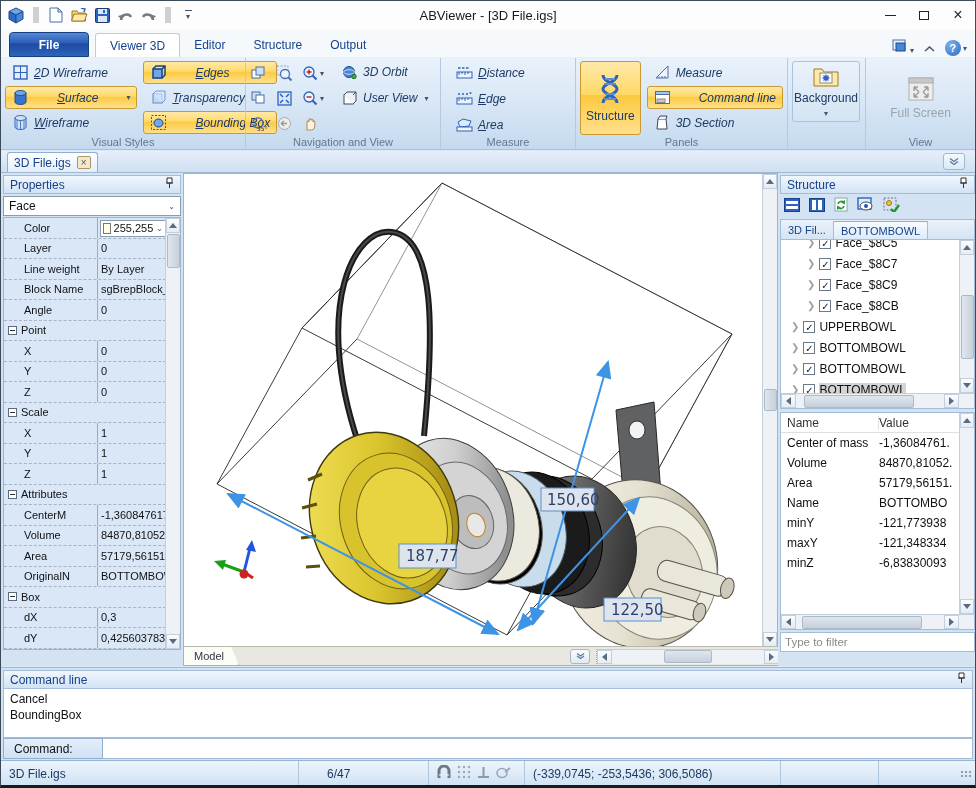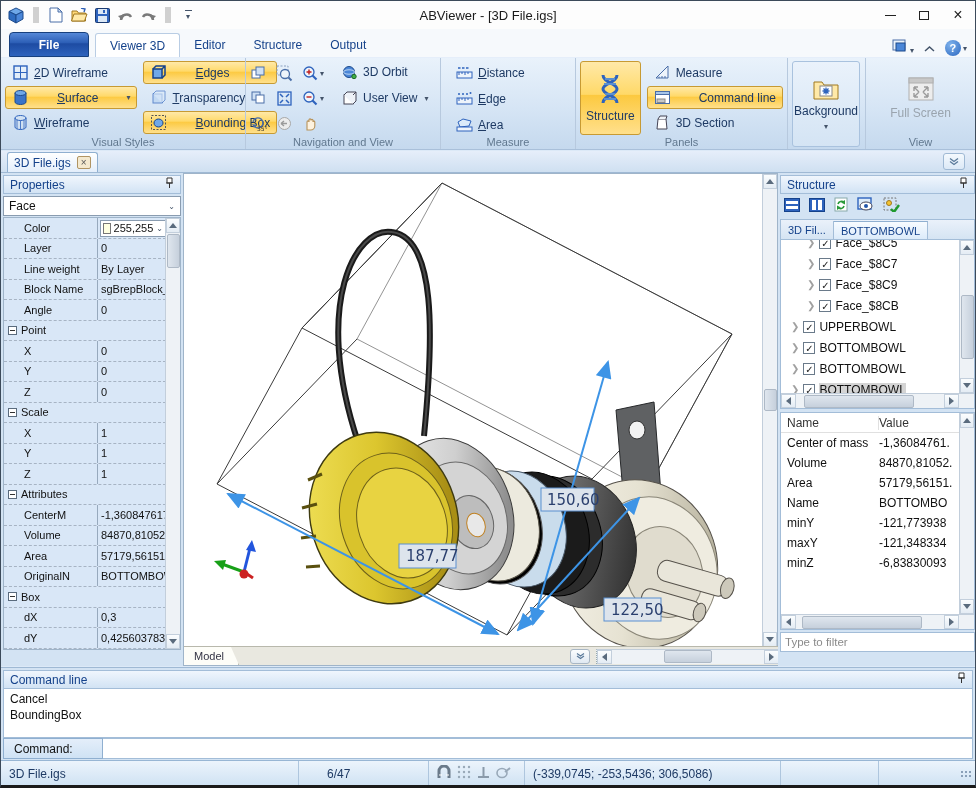--- a/index.html
+++ b/index.html
@@ -35,31 +35,31 @@
               color:#fff; font-size:11px; font-weight:bold; display:flex; align-items:center; justify-content:center; }
 
   
   .ribbon { position:absolute; top:56px; left:0; right:0; height:93px;
             background:linear-gradient(#e9f2fb,#d6e5f5 55%,#c5d9ee); border-top:1px solid #e5eefa;
             border-bottom:1px solid #a9c0da; display:flex; }
   .rgroup { position:relative; height:100%; padding:3px 4px 15px 4px; }
   .rgroup + .rgroup { border-left:1px solid #b7c9de; }
   .glabel { position:absolute; bottom:1px; left:0; right:0; text-align:center; font-size:11px; color:#61788f; }
   .rbtn { display:flex; align-items:center; gap:5px; height:23px; padding:0 6px; font-size:12px; color:#1e3a64;
-          border:1px solid transparent; border-radius:3px; white-space:nowrap; }
+          border:1px solid transparent; border-radius:3px; white-space:nowrap;font-style:italic; }
   .rbtn.hl { background:linear-gradient(#ffe9a8,#ffd968 45%,#fcc93f 46%,#ffe08c); border-color:#c79a33;gap:28px; }
   .cols2 { display:flex; gap:6px; }
   .col { display:flex; flex-direction:column; gap:2px; }
   .icn16 { width:17px; height:17px; flex:0 0 17px; }
   .navgrid { display:grid; grid-template-columns:26px 26px 30px; grid-auto-rows:25px; align-items:center; }
   .navcell { display:flex; align-items:center; gap:1px; }
   .bigbtn { width:84px; height:74px; border:1px solid transparent; border-radius:3px; display:flex;
             flex-direction:column; align-items:center; justify-content:center; gap:4px; font-size:12px; color:#1e3a64; }
   .bigbtn.hl { background:linear-gradient(#ffe9a8,#ffd968 45%,#fcc93f 46%,#ffe08c); border:1px solid #c79a33; }
-  .bigbtn.framed { background:linear-gradient(#eaf2fb,#d4e4f4); border:1px solid #a9c2de; height:86px; }
+  .bigbtn.framed { background:linear-gradient(#eaf2fb,#d4e4f4); border:1px solid #a9c2de; height:61px; }
   .bigbtn.disabled { color:#9aa4ae; }
   .ulfirst::first-letter { text-decoration:underline; }
 
   
   .doctabs { position:absolute; top:150px; left:0; right:0; height:22px;
              background:linear-gradient(#e6eefa,#cfe0f1); border-bottom:1px solid #9fb9d4;
              display:flex; align-items:flex-end; }
   .doctab { margin-left:6px; height:20px; padding:0 6px; display:flex; align-items:center; gap:6px;
             background:linear-gradient(#ffffff,#e3eefb); border:1px solid #8fafd0; border-bottom:none;
             border-radius:3px 3px 0 0; font-size:12px; color:#15428b; }

